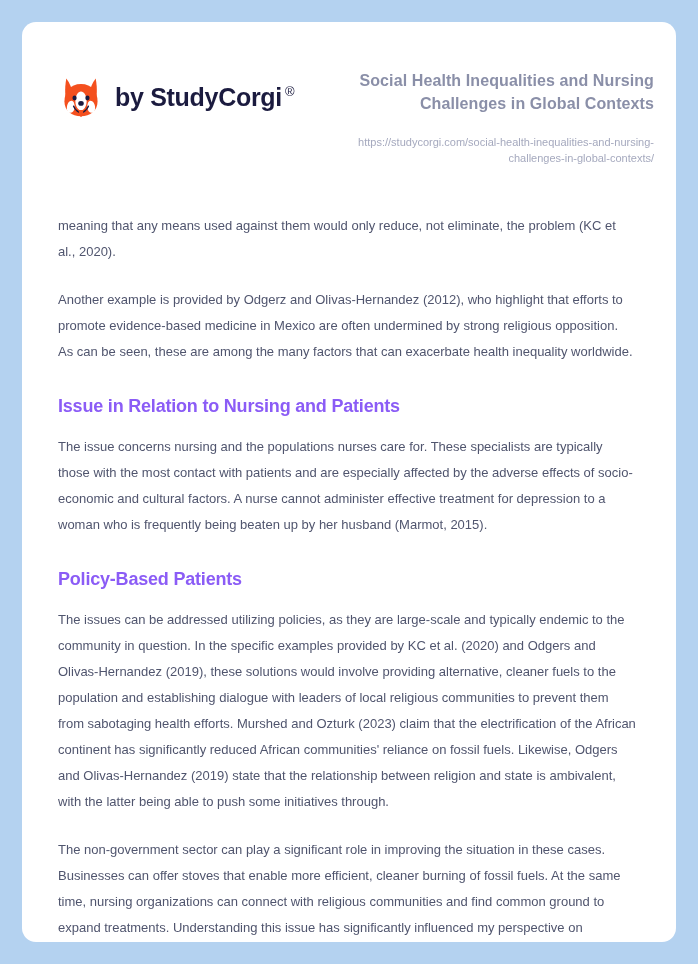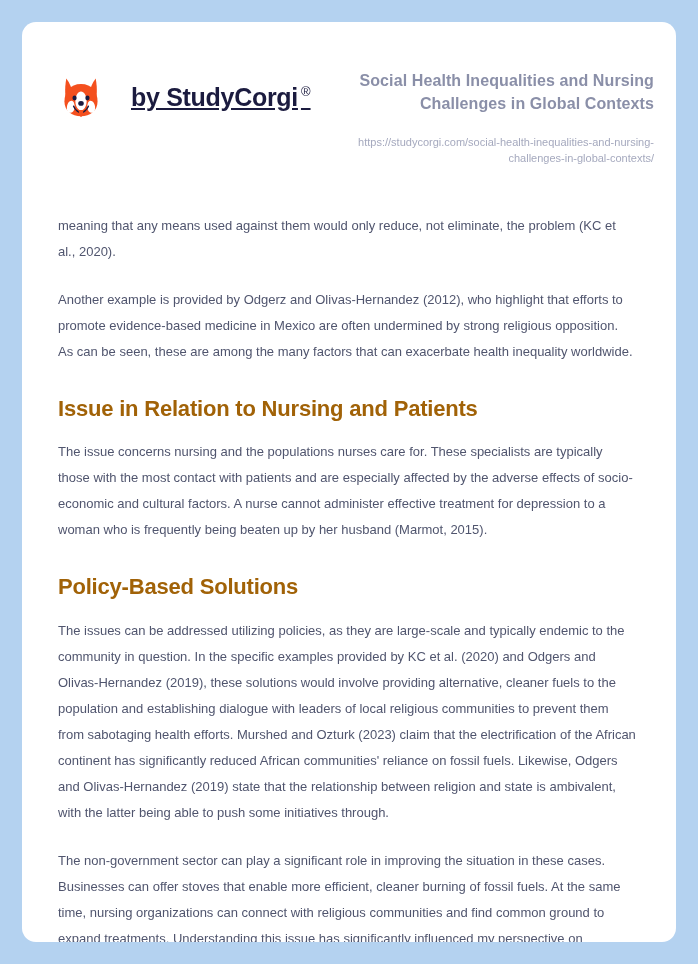--- a/index.html
+++ b/index.html
@@ -47,24 +47,23 @@
     height: 46px;
     flex: 0 0 auto;
     display: block;
   }
 
   .brand-wordmark {
     font-size: 25px;
     font-weight: bold;
     color: #1b1b3f;
     letter-spacing: -0.3px;
-    margin-left: 27px;
+    margin-left: 11px;
     white-space: nowrap;
     position: relative;
-    text-decoration: underline;
   }
 
   .brand-reg {
     font-size: 13px;
     vertical-align: super;
     font-weight: normal;
     margin-left: 3px;
     letter-spacing: 0;
   }
 
@@ -100,23 +99,23 @@
   }
 
   .doc-body p {
     font-size: 13px;
     line-height: 2.0;
     color: #50556e;
     margin: 0 0 22px 0;
   }
 
   .doc-body h2 {
-    font-size: 22px;
+    font-size: 18px;
     font-weight: bold;
-    color: #a16207;
+    color: #8b5cf6;
     letter-spacing: -0.2px;
     margin: 30px 0 16px 0;
     line-height: 1.3;
   }
 
   .doc-body h2:first-child {
     margin-top: 0;
   }
 
   .doc-body p:last-child {
@@ -161,18 +160,18 @@
       <div class="header-url">https://studycorgi.com/social-health-inequalities-and-nursing-challenges-in-global-contexts/</div>
     </div>
 
   </div>
 
   <div class="doc-body">
     <p>meaning that any means used against them would only reduce, not eliminate, the problem (KC et al., 2020).</p>
     <p>Another example is provided by Odgerz and Olivas-Hernandez (2012), who highlight that efforts to promote evidence-based medicine in Mexico are often undermined by strong religious opposition. As can be seen, these are among the many factors that can exacerbate health inequality worldwide.</p>
     <h2>Issue in Relation to Nursing and Patients</h2>
     <p>The issue concerns nursing and the populations nurses care for. These specialists are typically those with the most contact with patients and are especially affected by the adverse effects of socio-economic and cultural factors. A nurse cannot administer effective treatment for depression to a woman who is frequently being beaten up by her husband (Marmot, 2015).</p>
-    <h2>Policy-Based Solutions</h2>
+    <h2>Policy-Based Patients</h2>
     <p>The issues can be addressed utilizing policies, as they are large-scale and typically endemic to the community in question. In the specific examples provided by KC et al. (2020) and Odgers and Olivas-Hernandez (2019), these solutions would involve providing alternative, cleaner fuels to the population and establishing dialogue with leaders of local religious communities to prevent them from sabotaging health efforts. Murshed and Ozturk (2023) claim that the electrification of the African continent has significantly reduced African communities' reliance on fossil fuels. Likewise, Odgers and Olivas-Hernandez (2019) state that the relationship between religion and state is ambivalent, with the latter being able to push some initiatives through.</p>
     <p>The non-government sector can play a significant role in improving the situation in these cases. Businesses can offer stoves that enable more efficient, cleaner burning of fossil fuels. At the same time, nursing organizations can connect with religious communities and find common ground to expand treatments. Understanding this issue has significantly influenced my perspective on healthcare.</p>
   </div>
 
 </div>
 
 </body></html>

